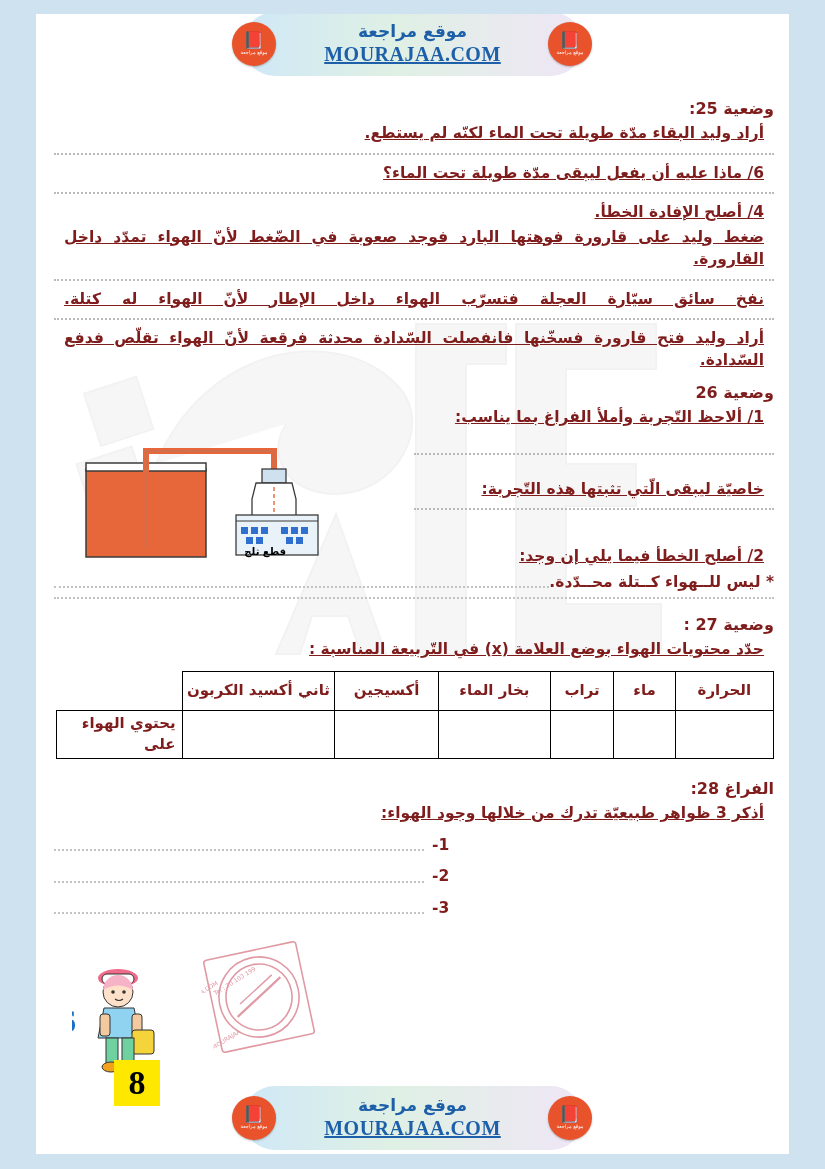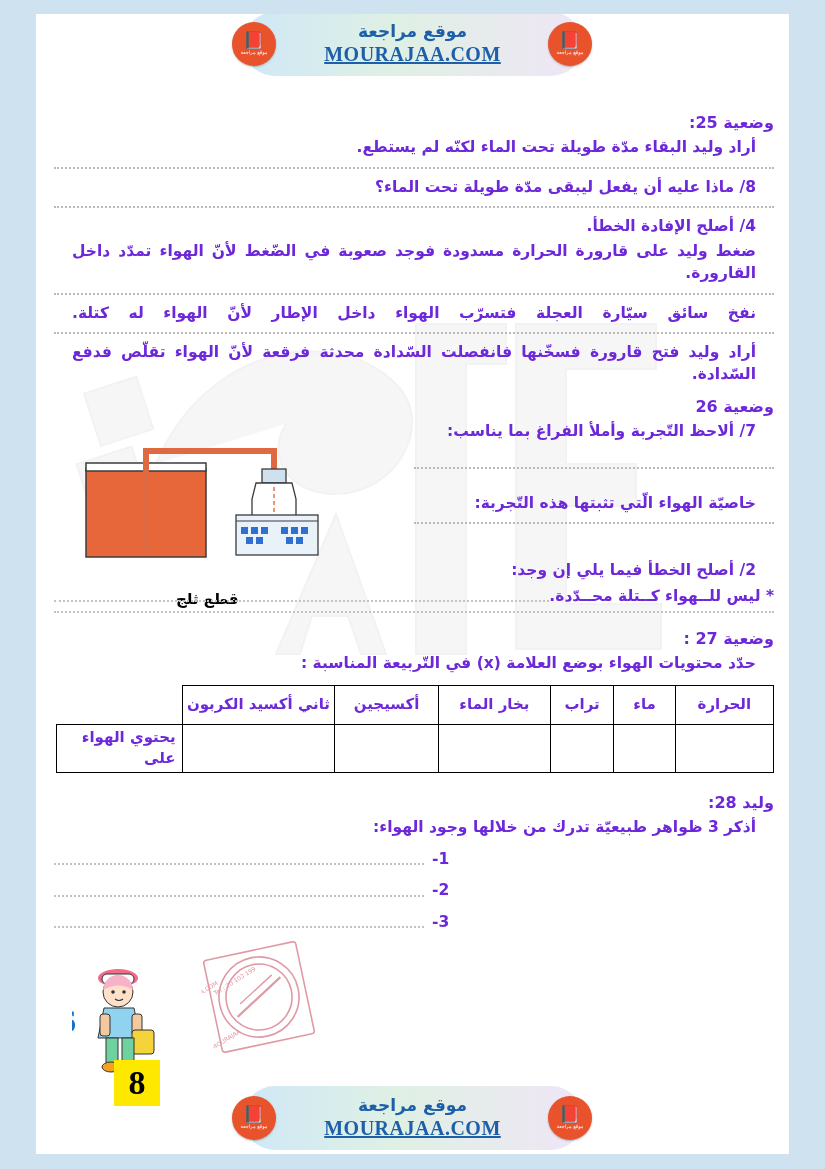--- a/index.html
+++ b/index.html
@@ -90,38 +90,39 @@
   .logo-badge .emoji { font-size: 17px; line-height: 1; }
   .logo-left-top  { left: 196px;  top: 8px; }
   .logo-right-top { left: 512px;  top: 8px; }
   .logo-left-bot  { left: 196px;  bottom: 14px; }
   .logo-right-bot { left: 512px;  bottom: 14px; }
 
   
   .content {
     position: absolute;
     left: 18px;
-    top: 88px;
+    top: 74px;
     width: 720px;
     z-index: 3;
     direction: rtl;
     text-align: right;
-    color: #6d28d9;
+    color: #7f1d1d;
     font-size: 15.5px;
     font-weight: bold;
     line-height: 1.45;
   }
   .q-title {
     font-size: 16px;
     font-weight: bold;
     margin-top: 9px;
     margin-bottom: 2px;
   }
   .line {
-    margin: 2px 18px;
+    margin: 2px 10px;
+    text-decoration: underline;
   }
   .dotted {
     border-bottom: 2px dotted #b9b9b9;
     height: 1px;
     margin: 7px 0 7px 0;
   }
   .justify {
     text-align: justify;
     text-align-last: justify;
   }
@@ -144,24 +145,24 @@
   .figure {
     position: absolute;
     left: 48px;
     top: 415px;
     width: 290px;
     height: 140px;
   }
   .fig-caption {
     position: absolute;
     left: 140px;
-    top: 576px;
+    top: 532px;
     width: 110px;
-    text-align: left;
-    font-size: 15px;
+    text-align: right;
+    font-size: 10px;
     font-weight: bold;
   }
 
   
   .tbl-wrap {
     margin-top: 10px;
     width: 718px;
   }
   table.airtable {
     border-collapse: collapse;
@@ -264,35 +265,35 @@
     <div class="logo-badge logo-right-top">
       <span class="emoji">📕</span>
       <span>موقع مراجعة</span>
     </div>
 
     <div class="content">
 
       <div class="q-title">وضعية 25:</div>
       <div class="line">أراد وليد البقاء مدّة طويلة تحت الماء لكنّه لم يستطع.</div>
       <div class="dotted"></div>
-      <div class="line">8/ ماذا عليه أن يفعل ليبقى مدّة طويلة تحت الماء؟</div>
+      <div class="line">6/ ماذا عليه أن يفعل ليبقى مدّة طويلة تحت الماء؟</div>
       <div class="dotted"></div>
       <div class="line">4/ أصلح الإفادة  الخطأ.</div>
-      <div class="line justify">ضغط وليد على قارورة الحرارة مسدودة فوجد صعوبة في الضّغط لأنّ الهواء تمدّد داخل القارورة.</div>
+      <div class="line justify">ضغط وليد على قارورة فوهتها البارد فوجد صعوبة في الضّغط لأنّ الهواء تمدّد داخل القارورة.</div>
       <div class="dotted"></div>
       <div class="line justify">نفخ سائق سيّارة العجلة فتسرّب الهواء داخل الإطار لأنّ الهواء له كتلة.</div>
       <div class="dotted"></div>
       <div class="line justify">أراد وليد فتح قارورة فسخّنها فانفصلت السّدادة محدثة فرقعة لأنّ الهواء تقلّص فدفع السّدادة.</div>
 
       <div class="q-title">وضعية 26</div>
-      <div class="line">7/ ألاحظ التّجربة وأملأ الفراغ بما يناسب:</div>
+      <div class="line">1/ ألاحظ التّجربة وأملأ الفراغ بما يناسب:</div>
       <div style="height:14px"></div>
       <div class="dotted" style="width:360px;"></div>
       <div style="height:14px"></div>
-      <div class="line" style="padding-left:10px;">خاصيّة الهواء الّتي تثبتها هذه التّجربة:</div>
+      <div class="line" style="padding-left:10px;">خاصيّة ليبقى الّتي تثبتها هذه التّجربة:</div>
       <div class="dotted" style="width:360px;"></div>
       <div style="height:26px"></div>
       <div class="line">2/ أصلح الخطأ فيما يلي إن وجد:</div>
 
       <div class="star-row">
         <span class="txt">* ليس للــهواء كــتلة محــدّدة.</span>
         <span class="fill"></span>
       </div>
       <div class="star-row">
         <span class="fill"></span>
@@ -319,21 +320,21 @@
             <td></td>
             <td></td>
             <td></td>
             <td></td>
             <td class="lastcol">يحتوي الهواء على</td>
           </tr>
         </tbody>
           </table>
       </div>
 
-      <div class="q-title" style="margin-top:18px;">وليد 28:</div>
+      <div class="q-title" style="margin-top:18px;">الفراغ 28:</div>
       <div class="line">أذكر 3 ظواهر طبيعيّة تدرك من خلالها وجود الهواء:</div>
 
       <div class="num-row" style="width:400px; margin-right:auto;">
         <span class="num">1-</span>
         <span class="fill"></span>
       </div>
       <div class="num-row" style="width:400px; margin-right:auto;">
         <span class="num">2-</span>
         <span class="fill"></span>
       </div>

